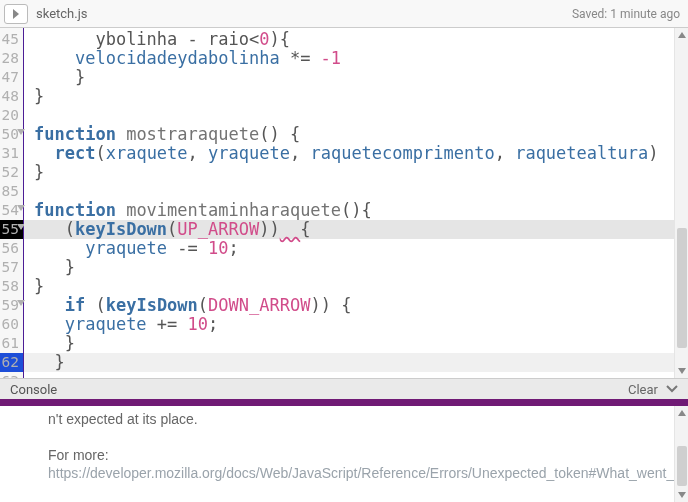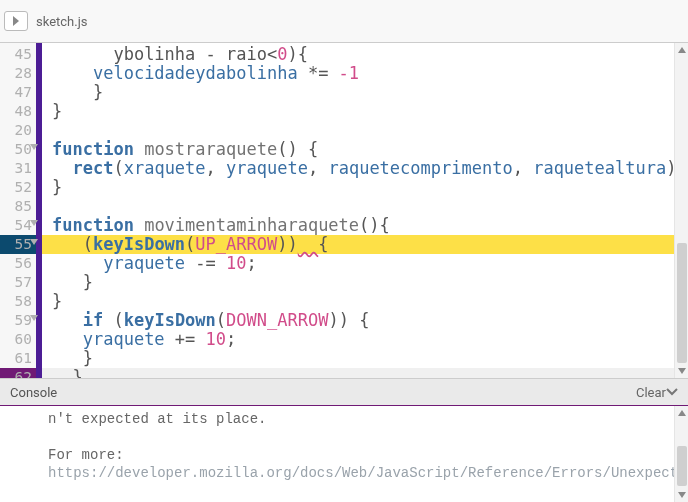--- a/index.html
+++ b/index.html
@@ -4,51 +4,51 @@
 <style>
   * { margin: 0; padding: 0; box-sizing: border-box; }
   body {
     width: 688px; height: 502px;
     font-family: -apple-system, BlinkMacSystemFont, "Segoe UI", Roboto, sans-serif;
     font-size: 13px; color: #333; background: #fff;
     overflow: hidden;
     display: flex; flex-direction: column;
   }
   .topbar {
-    height: 43px; display: flex; align-items: center;
+    height: 28px; display: flex; align-items: center;
     border-bottom: 1px solid #ccc; background: #f8f8f8;
     padding: 0 8px 0 4px;
   }
   .toggle-btn {
     width: 24px; height: 20px; border: 1px solid #bbb; background: #fff;
     border-radius: 3px; display: flex; align-items: center; justify-content: center;
     margin-right: 8px; cursor: pointer;
   }
   .toggle-btn svg { width: 8px; height: 10px; }
   .filename { color: #666; font-size: 13px; flex: 1; }
   .saved { color: #888; font-size: 12px; }
   .editor {
     flex: 1; display: flex; background: #fff; overflow: hidden; position: relative;
   }
   .gutter {
-    width: 42px; background: #f7f7f7; text-align: right;
+    width: 24px; background: #f7f7f7; text-align: right;
     font-family: "Consolas","Menlo",monospace; font-size: 14.5px;
     color: #b0b0b0; padding-top: 2px; user-select: none;
-    border-right: 6px solid #4c1d95;
+    border-right: 1px solid #4c1d95;
   }
   .gln { height: 19px; line-height: 19px; padding-right: 4px; position: relative; }
   .fold { position: absolute; right: -2px; top: 4px; width: 0; height: 0;
           border-left: 4px solid transparent; border-right: 4px solid transparent;
           border-top: 6px solid #b0b0b0; }
   .code {
     flex: 1; font-family: "Consolas","Menlo",monospace; font-size: 17px;
     padding-top: 2px; position: relative; white-space: pre; color: #555;
   }
   .cl { height: 19px; line-height: 19px; padding-left: 10px; }
-  .cl.err { background: #fde047; }
+  .cl.err { background: #e5e5e5; }
   .cl.hl { background: #f0f0f0; }
   .kw { color: #3a6fa3; font-weight: 600; }
   .fnname { color: #737373; }
   .builtin { color: #3a6fa3; font-weight: 600; }
   .builtin2 { color: #3a6fa3; font-weight: 600; }
   .var { color: #555; }
   .varb { color: #3a6fa3; }
   .const { color: #d14c8a; }
   .num { color: #d14c8a; }
   .punc { color: #555; }
@@ -62,67 +62,68 @@
     position: absolute; left: 0; width: 14px; height: 14px;
     display: flex; align-items: center; justify-content: center; color: #888;
   }
   .vscroll .up { top: 0; }
   .vscroll .down { bottom: 0; }
   .vscroll .thumb {
     position: absolute; left: 2px; width: 10px; background: #cfcfcf; border-radius: 2px;
   }
   .console-hdr {
     height: 28px; background: #eaeaea; border-top: 1px solid #ccc;
-    border-bottom: 1px solid #701a75;
+    border-bottom: 7px solid #701a75;
     display: flex; align-items: center; padding: 0 10px;
     color: #555; font-size: 13px;
   }
   .console-hdr .title { flex: 1; }
-  .console-hdr .clear { color: #666; cursor: pointer; }
+  .console-hdr .clear { margin-right: 8px; color: #666; cursor: pointer; }
   .console-hdr .chev svg { width: 12px; height: 10px; display: block; }
   .console {
     height: 96px; background: #fff; position: relative;
-    font-family: Liberation Mono, monospace; font-size: 14px; color: #666;
+    font-family: Liberation Sans, sans-serif; font-size: 14px; color: #666;
     padding: 4px 34px 4px 48px; line-height: 18px; overflow: hidden;
   }
   .console a { color: #9aa3ab; text-decoration: none; }
   .console .vscroll { height: 100%; }
 </style>
 </head>
 <body>
 
 <div class="topbar">
   <div class="toggle-btn">
     <svg viewBox="0 0 8 10">
         <path d="M1 0 L7 5 L1 10 Z" fill="#888"></path>
       </svg>
   </div>
   <div class="filename">sketch.js</div>
+  <div class="saved">Saved: 1 minute ago</div>
 </div>
 
 <div class="editor">
   <div class="gutter" id="gutter">
       <div class="gln">45</div>
       <div class="gln">28</div>
       <div class="gln">47</div>
       <div class="gln">48</div>
       <div class="gln">20</div>
       <div class="gln">50<div class="fold"></div></div>
       <div class="gln">31</div>
       <div class="gln">52</div>
       <div class="gln">85</div>
       <div class="gln">54<div class="fold"></div></div>
-      <div class="gln" style="background: #0c4a6e;">55<div class="fold"></div></div>
+      <div class="gln" style="background: #000000;">55<div class="fold"></div></div>
       <div class="gln">56</div>
       <div class="gln">57</div>
       <div class="gln">58</div>
       <div class="gln">59<div class="fold"></div></div>
       <div class="gln">60</div>
       <div class="gln">61</div>
-      <div class="gln" style="background: #701a75;">62</div>
+      <div class="gln" style="background: #1d4ed8;">62</div>
       <div class="gln">63</div>
     </div>
   <div class="code" id="code"><div class="cl"><span class="plain">      </span><span class="var">ybolinha</span><span class="op"> - </span><span class="var">raio</span><span class="op">&lt;</span><span class="num">0</span><span class="punc">){</span></div><div class="cl"><span class="plain">    </span><span class="varb">velocidadeydabolinha</span><span class="op"> *= </span><span class="num">-1</span></div><div class="cl"><span class="plain">    </span><span class="punc">}</span></div><div class="cl"><span class="punc">}</span></div><div class="cl"></div><div class="cl"><span class="kw">function</span><span class="plain"> </span><span class="fnname">mostraraquete</span><span class="punc">() {</span></div><div class="cl"><span class="plain">  </span><span class="builtin">rect</span><span class="punc">(</span><span class="varb">xraquete</span><span class="punc">, </span><span class="varb">yraquete</span><span class="punc">, </span><span class="varb">raquetecomprimento</span><span class="punc">, </span><span class="varb">raquetealtura</span><span class="punc">)</span></div><div class="cl"><span class="punc">}</span></div><div class="cl"></div><div class="cl"><span class="kw">function</span><span class="plain"> </span><span class="fnname">movimentaminharaquete</span><span class="punc">(){</span></div><div class="cl err"><span class="plain">   </span><span class="punc">(</span><span class="builtin2">keyIsDown</span><span class="punc">(</span><span class="const">UP_ARROW</span><span class="punc">))</span><span class="squig">  </span><span class="punc">{</span></div><div class="cl"><span class="plain">     </span><span class="varb">yraquete</span><span class="op"> -= </span><span class="num">10</span><span class="punc">;</span></div><div class="cl"><span class="plain">   </span><span class="punc">}</span></div><div class="cl"><span class="punc">}</span></div><div class="cl"><span class="plain">   </span><span class="kw">if</span><span class="plain"> </span><span class="punc">(</span><span class="builtin2">keyIsDown</span><span class="punc">(</span><span class="const">DOWN_ARROW</span><span class="punc">)) {</span></div><div class="cl"><span class="plain">   </span><span class="varb">yraquete</span><span class="op"> += </span><span class="num">10</span><span class="punc">;</span></div><div class="cl"><span class="plain">   </span><span class="punc">}</span></div><div class="cl hl"><span class="plain">  </span><span class="punc">}</span></div><div class="cl"></div></div>
   <div class="vscroll">
     <div class="up">
       <svg width="8" height="6" viewBox="0 0 8 6">
           <path d="M4 0 L8 6 L0 6 Z" fill="#888"></path>
         </svg>
     </div>
     <div class="thumb" style="top:200px;height:120px"></div>

